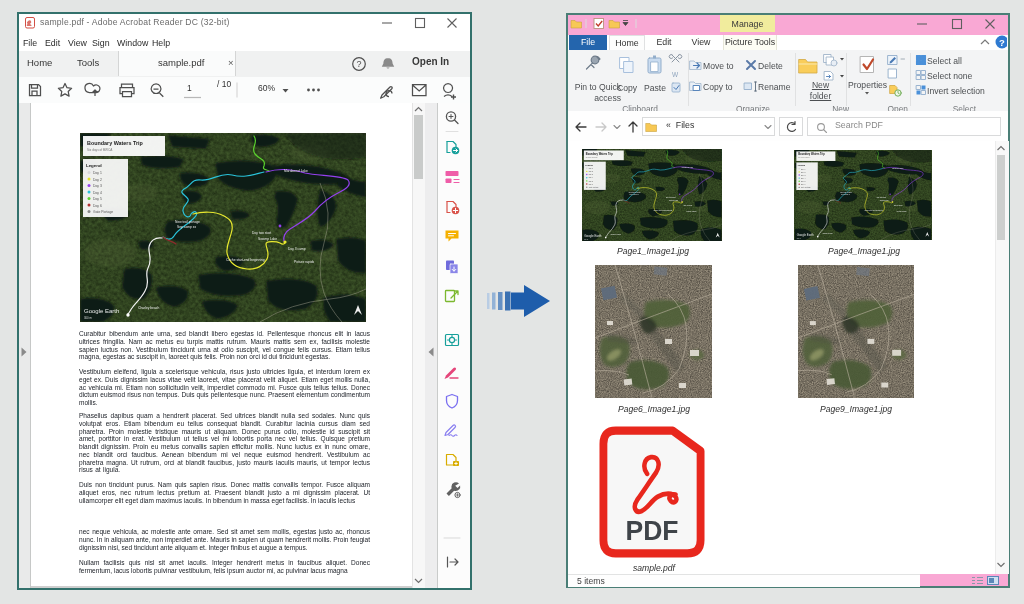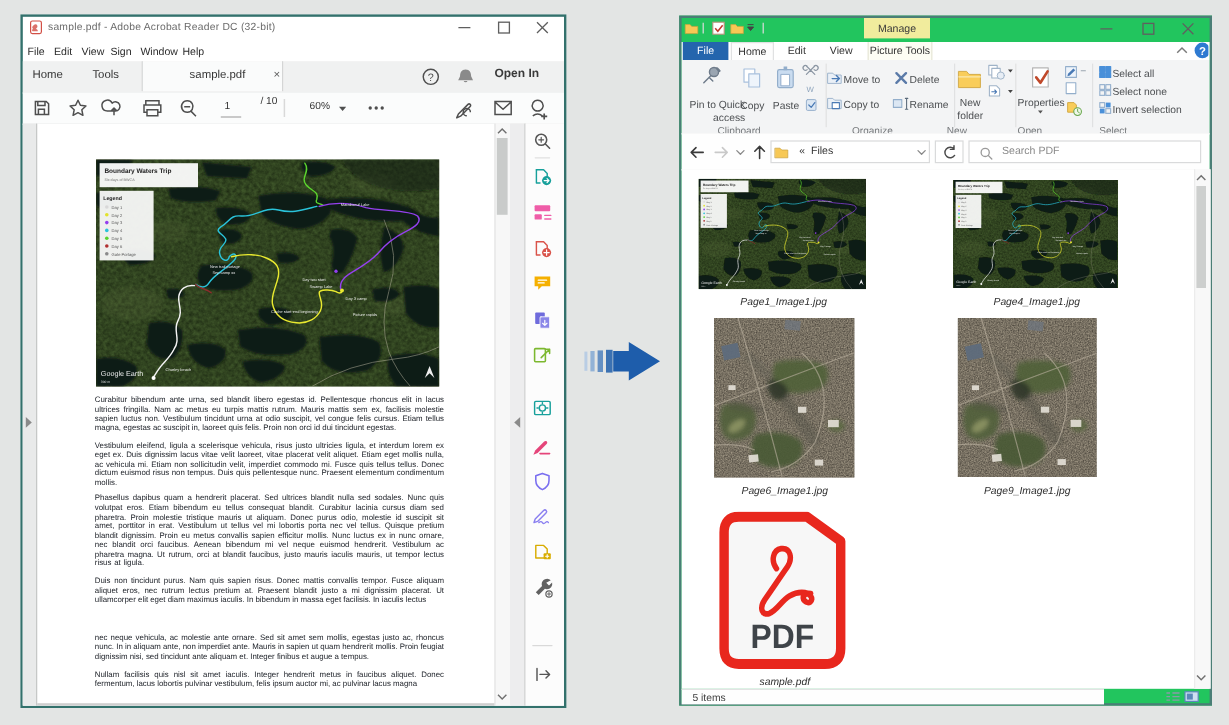--- a/index.html
+++ b/index.html
@@ -14,30 +14,30 @@
   #acro .signin{left:393px;top:5px;font-size:10px;font-weight:bold;color:#3a3a3a;}
   #acro .toolbar{left:0;top:63px;width:451px;height:26px;background:#fbfcfc;border-bottom:1px solid #d6d7d7;}
   #acro .docarea{left:0;top:89px;width:451px;height:485px;background:#fff;}
   #acro .navstrip{left:0;top:0;width:11px;height:485px;background:#e9eaea;border-right:1px solid #c6c8c7;}
   #acro .vscroll{left:393px;top:0;width:13px;height:485px;background:#f7f7f7;border-left:1px solid #e3e3e3;}
   #acro .vthumb{left:395px;top:12px;width:9px;height:64px;background:#c9cbca;}
   #acro .strip2{left:406px;top:0;width:12px;height:485px;background:#ededee;border-right:1px solid #c9cbca;}
   #acro .sidebar{left:419px;top:0;width:32px;height:485px;background:#fcfcfc;}
   #acro .pgtext{font-size:6.55px;line-height:7.75px;color:#20242b;text-align:justify;width:291px;left:60px;}
   
-  #expl{left:566px;top:13px;width:440px;height:571px;border:2px solid #4a7e76;background:#22c55e;}
+  #expl{left:566px;top:13px;width:440px;height:571px;border:2px solid #4a7e76;background:#f9a8d4;}
   #expl .manage{left:152px;top:0px;width:55px;height:17px;background:#f1ec9d;font-size:8.8px;color:#3a3a3a;text-align:center;line-height:18px;}
   #expl .tabsrow{left:0;top:20px;width:440px;height:15px;background:#fff;}
   #expl .filetab{left:1px;top:0;width:38px;height:15px;background:#2465ad;color:#fff;font-size:8.8px;text-align:center;line-height:15px;}
   #expl .tab{top:0;height:15px;font-size:8.8px;color:#333;text-align:center;line-height:15px;}
   #expl .hometab{left:41px;width:36px;background:#fdfdfd;border:1px solid #e0e1e2;border-bottom:none;box-sizing:border-box;}
   #expl .pttab{left:155px;width:54px;background:#fdfdf4;border-left:1px solid #e6e6d8;border-right:1px solid #e6e6d8;box-sizing:border-box;}
   #expl .ribbon{left:0;top:35px;width:440px;height:61px;background:#f3f4f5;border-bottom:1px solid #d9dadb;}
   #expl .rlabel{font-size:8.6px;color:#4c4f52;}
-  #expl .rgroup{top:54px;font-size:8.4px;color:#76797c;text-align:left;}
+  #expl .rgroup{top:54px;font-size:8.4px;color:#76797c;text-align:right;}
   #expl .rdiv{top:3px;width:1px;height:53px;background:#e0e1e2;}
   #expl .addr{left:0;top:96px;width:440px;height:30px;background:#fefefe;border-bottom:1px solid #e4e5e5;}
   #expl .abox{top:6px;height:19px;background:#fff;border:1px solid #d9dadb;box-sizing:border-box;}
   #expl .content{left:0;top:126px;width:440px;height:433px;background:#fff;}
   #expl .thlabel{top:0;font-size:8.6px;color:#2f2f2f;text-align:center;font-style:italic;}
   #expl .statusbar{left:0;top:559px;width:352px;height:12px;background:#fefefe;border-top:1px solid #e2e3e3;}
   #expl .escroll{left:427px;top:0;width:13px;height:433px;background:#f8f8f8;border-left:1px solid #ececec;}
 </style></head>
 <body>
 
@@ -333,21 +333,21 @@
     <div class="abs rdiv" style="left:227px;"></div>
     <div class="abs rdiv" style="left:278px;"></div>
     <div class="abs rdiv" style="left:342px;"></div>
     <div class="abs rlabel" style="left:-4px;top:32px;width:57px;text-align:right;line-height:10.5px;">Pin to Quick access</div>
     <div class="abs rlabel" style="left:48px;top:33px;width:22px;text-align:center;">Copy</div>
     <div class="abs rlabel" style="left:75px;top:33px;width:24px;text-align:center;">Paste</div>
     <div class="abs rlabel" style="left:135px;top:11px;">Move to</div>
     <div class="abs rlabel" style="left:135px;top:32px;">Copy to</div>
     <div class="abs rlabel" style="left:190px;top:11px;">Delete</div>
     <div class="abs rlabel" style="left:190px;top:32px;">Rename</div>
-    <div class="abs rlabel" style="left:228px;top:30px;width:25px;text-align:center;line-height:10.5px;">New folder</div>
+    <div class="abs rlabel" style="left:240px;top:30px;width:25px;text-align:center;line-height:10.5px;text-decoration:underline;">New folder</div>
     <div class="abs rlabel" style="left:280px;top:30px;width:38px;text-align:right;">Properties</div>
     <div class="abs rlabel" style="left:359px;top:6px;">Select all</div>
     <div class="abs rlabel" style="left:359px;top:21px;">Select none</div>
     <div class="abs rlabel" style="left:359px;top:36px;">Invert selection</div>
     <div class="abs rgroup" style="left:30px;width:60px;">Clipboard</div>
     <div class="abs rgroup" style="left:142px;width:60px;">Organize</div>
     <div class="abs rgroup" style="left:221px;width:60px;">New</div>
     <div class="abs rgroup" style="left:280px;width:60px;">Open</div>
     <div class="abs rgroup" style="left:348px;width:60px;">Select</div>
   </div>

